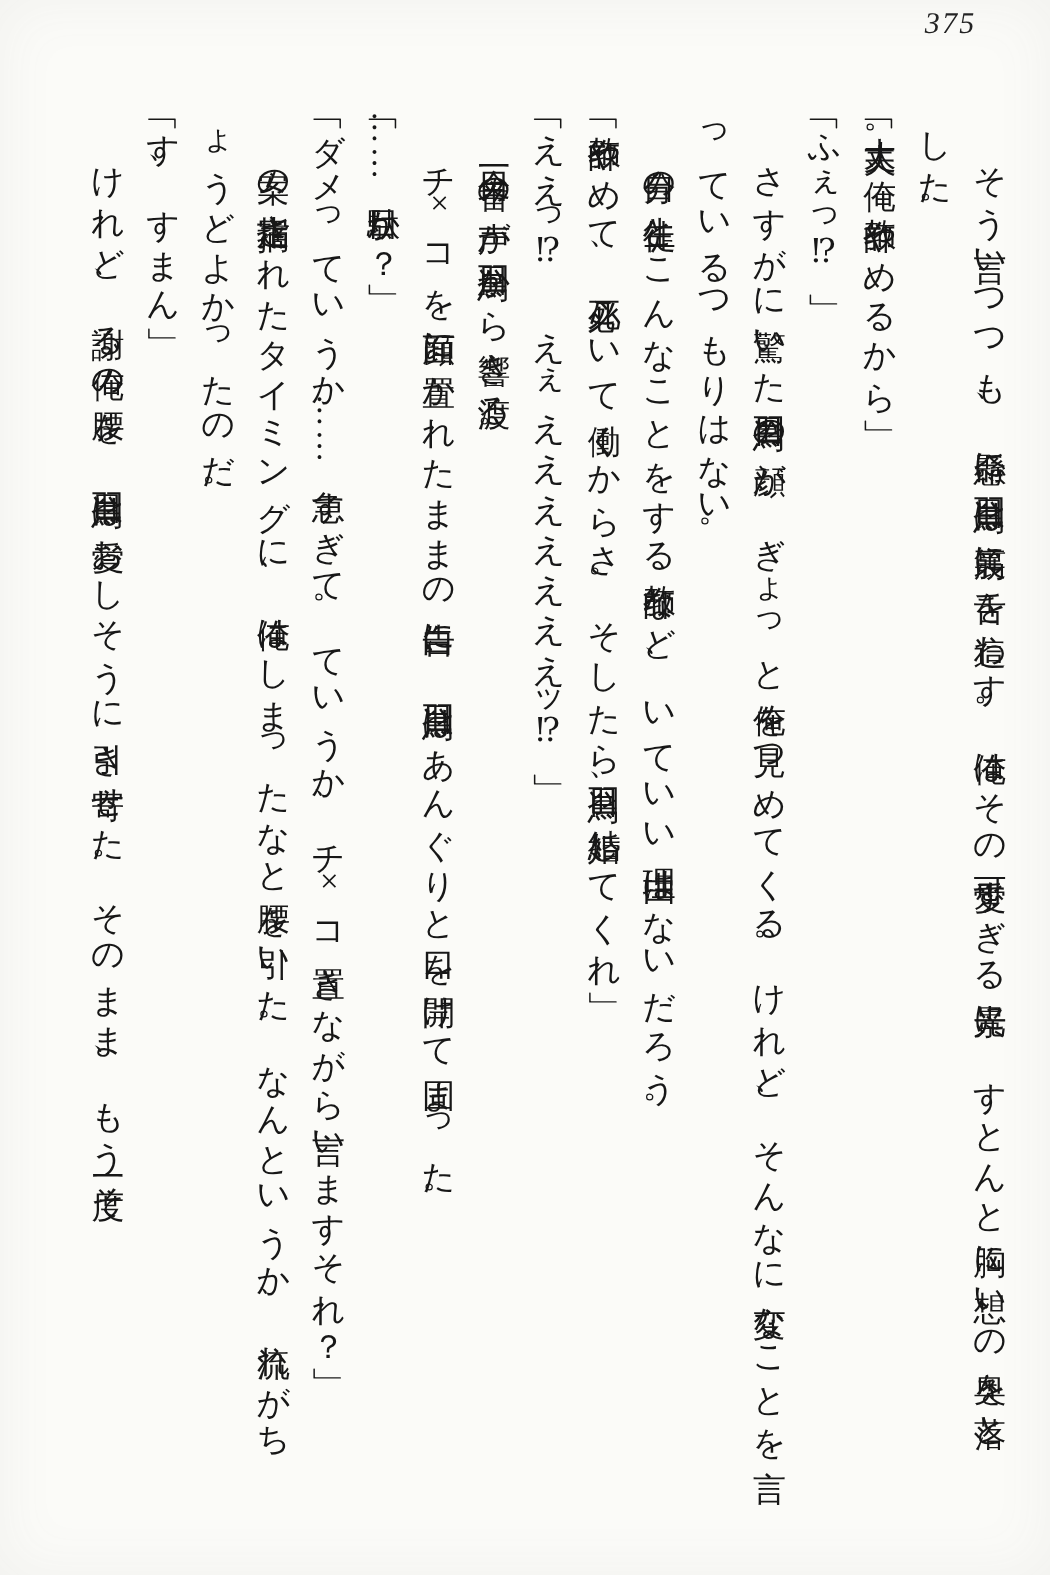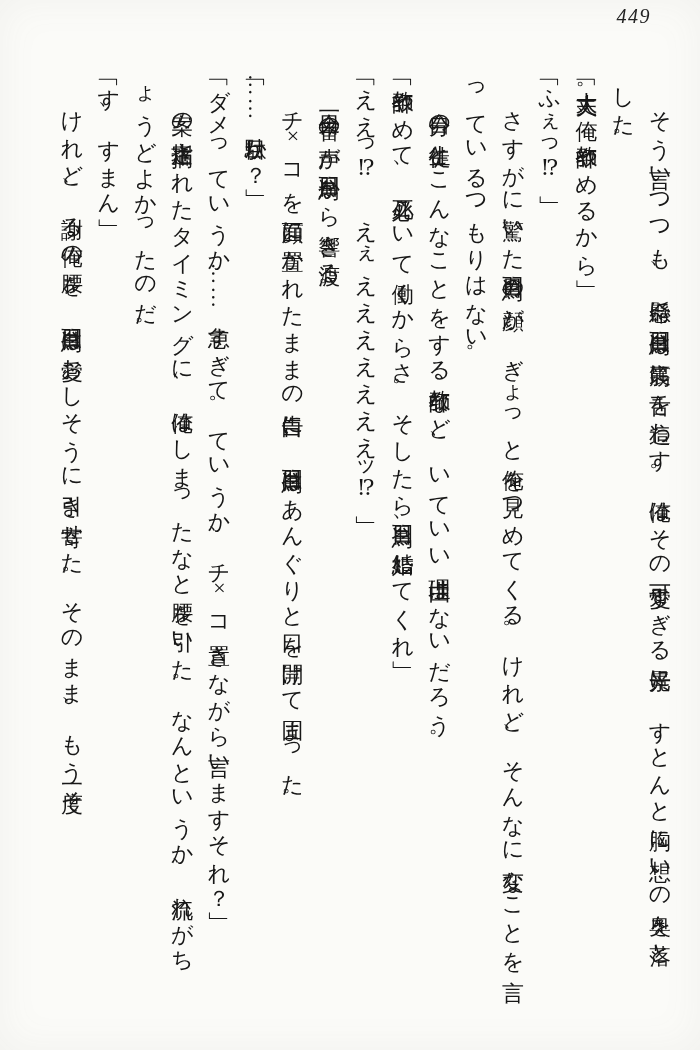--- a/index.html
+++ b/index.html
@@ -50,21 +50,21 @@
     padding: 0;
   }
   .text-block p.indent {
     text-indent: 23.8px;
   }
 </style>
 </head>
 <body>
 
 <div class="page" style="background: rgb(251, 251, 248);">
-  <div class="page-number">449</div>
+  <div class="page-number">375</div>
   <div class="text-block" style="color: rgb(23, 23, 23);">
       <p class="para indent">そう言いつつも、懸命に羽目鳥は裏筋に舌を這わす。俺はその可愛すぎる光景に、すとんと胸に想いの奥を落とした。</p>
       <p class="para">「大丈夫。俺、教師やめるから」</p>
       <p class="para">「ふぇっ⁉」</p>
       <p class="para indent">さすがに驚いた羽目鳥の顔が、ぎょっと俺を見つめてくる。けれど、そんなに変なことを言っているつもりはない。</p>
       <p class="para indent">自分の生徒とこんなことをする教師など、いていい理由はないだろう。</p>
       <p class="para">「教師やめて、必死こいて働くからさ。そしたら羽目鳥、結婚してくれ」</p>
       <p class="para">「ええっ⁉　えぇえええええええッ⁉」</p>
       <p class="para indent">今日一番の声が羽目鳥から響き渡る。</p>
       <p class="para indent">チ×コを顔面に置かれたままの告白に、羽目鳥はあんぐりと口を開けて固まった。</p>

